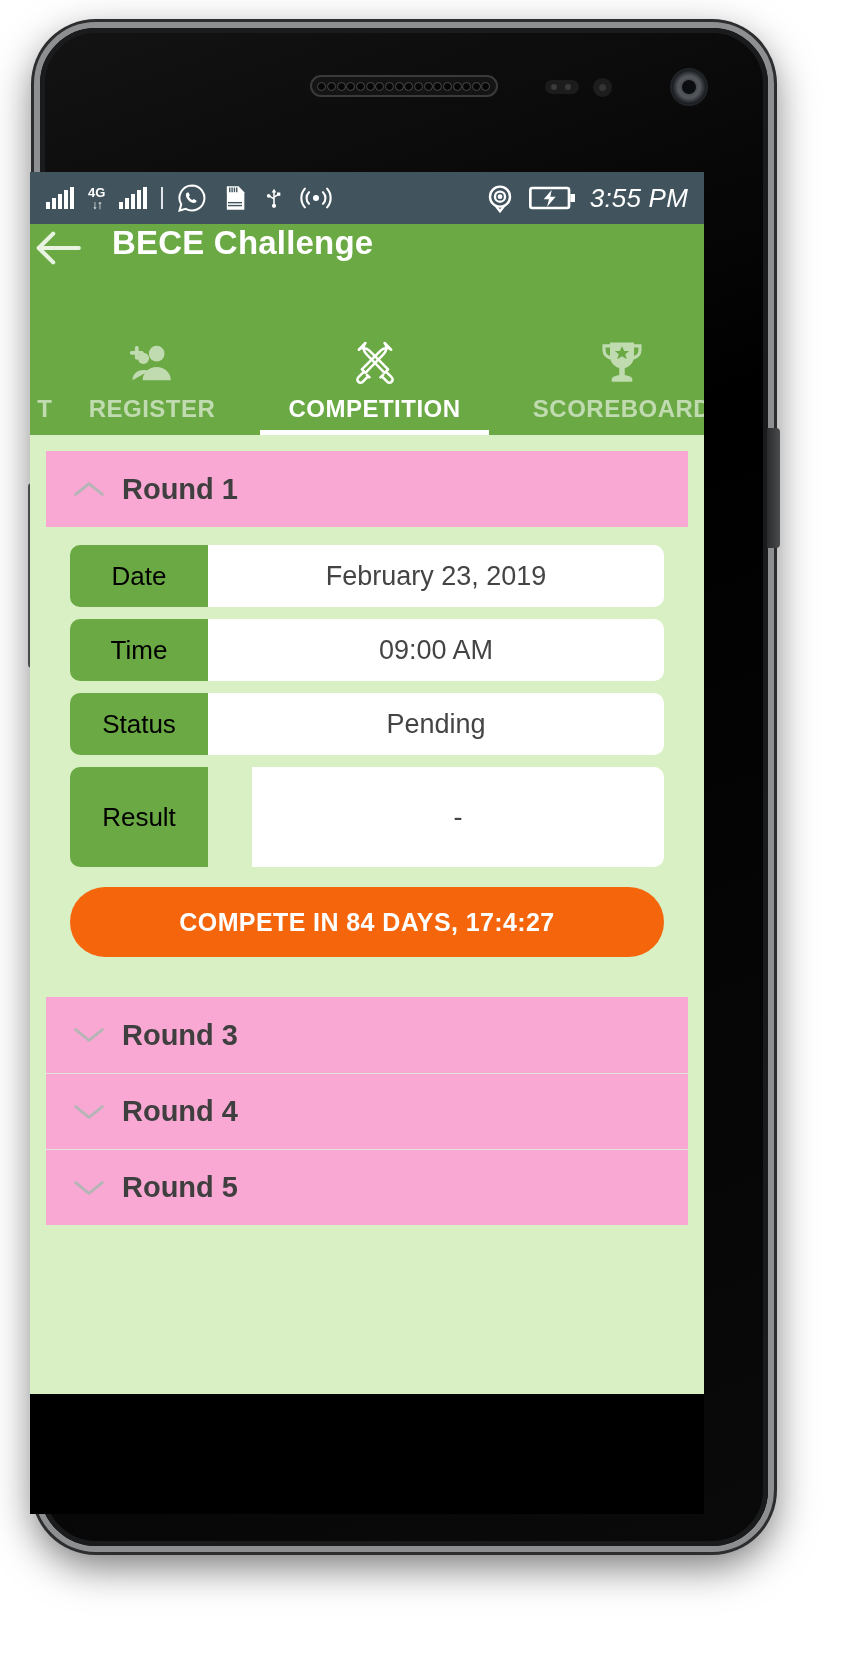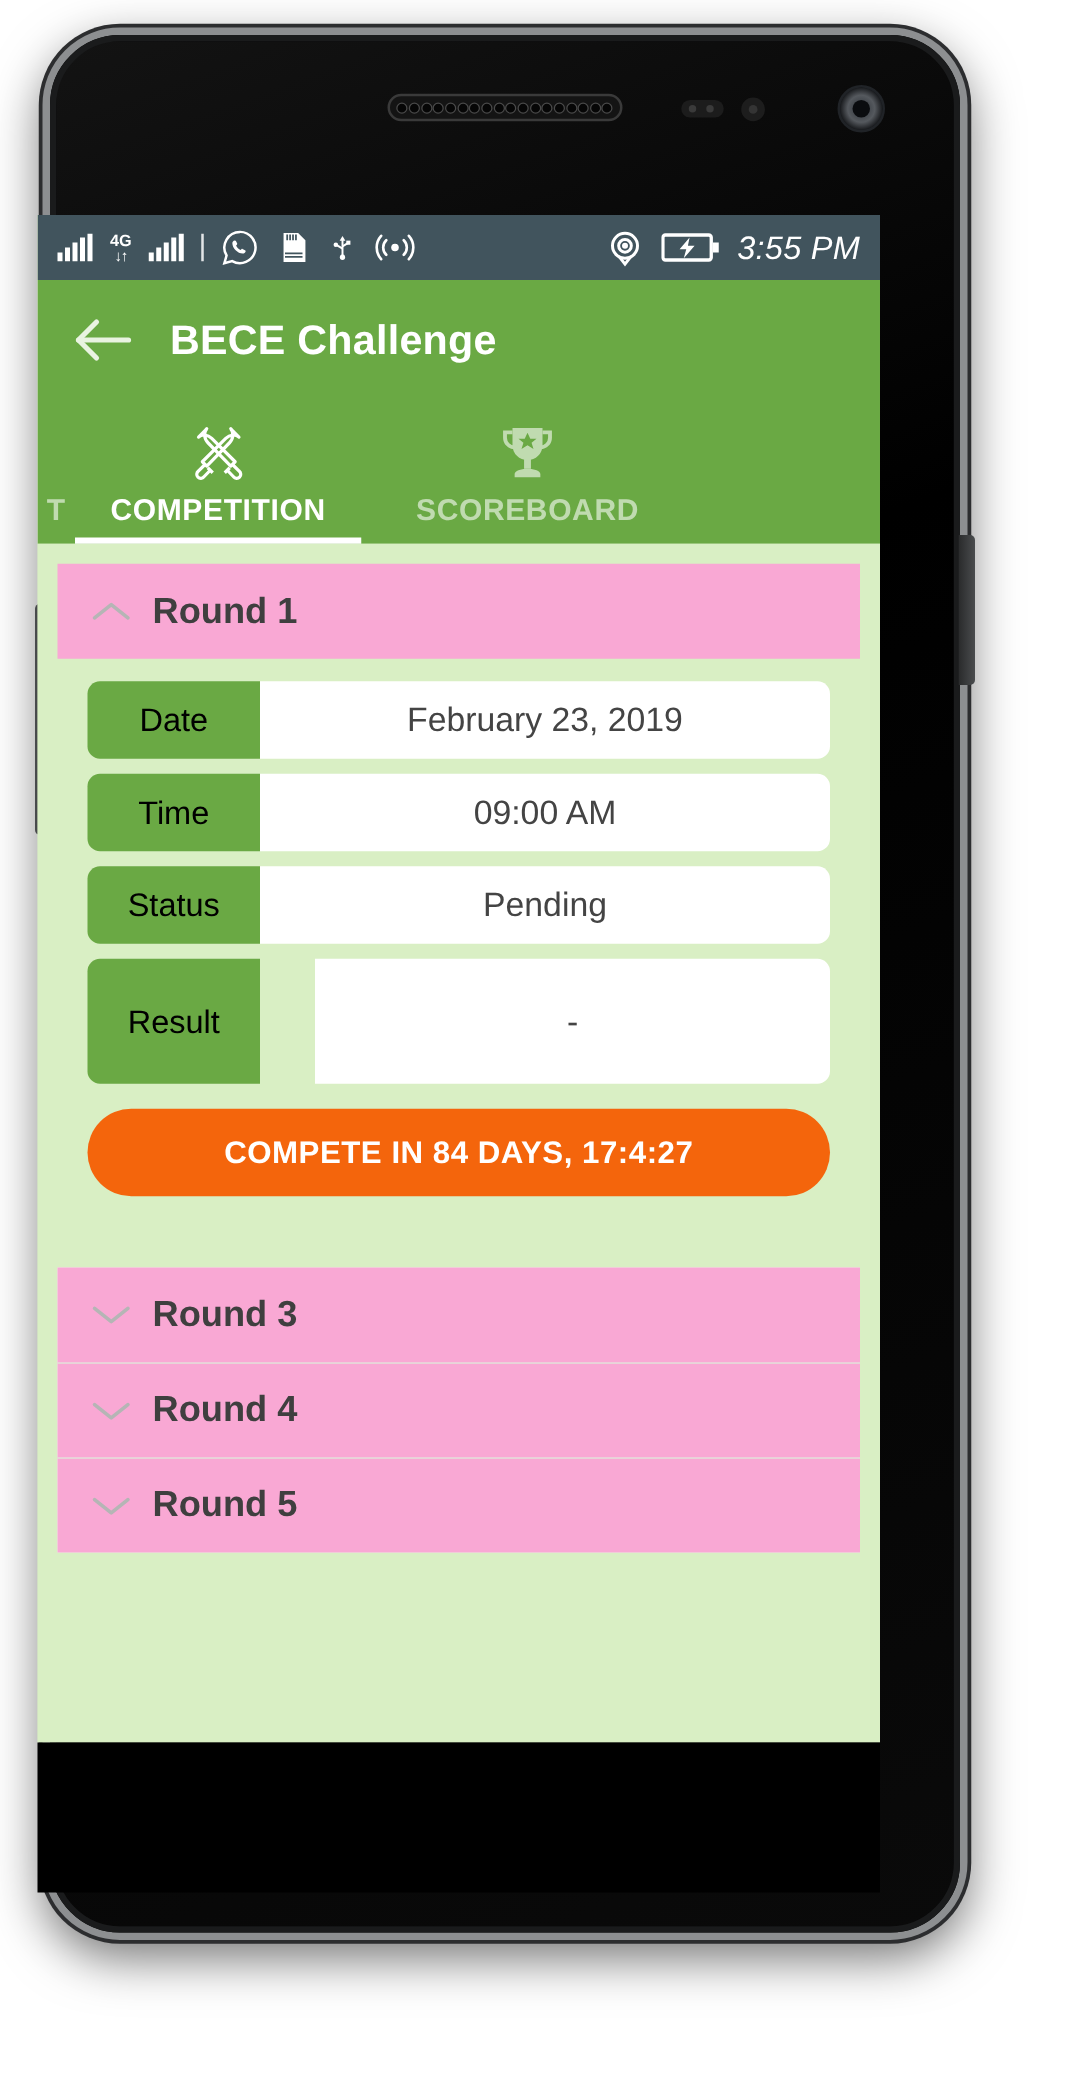--- a/index.html
+++ b/index.html
@@ -133,22 +133,21 @@
   .netlabel .ar { font-size:12px; letter-spacing:-1px; }
   .sim-sep { width:2px; height:22px; background:#ffffff; opacity:.85; }
 
   
   .appbar {
     background: #6aa944;
     padding: 0;
   }
   .appbar-top {
     height: 96px;
-    display: flex; align-items: center;
-    padding-left: 24px;
+    display: flex; align-items: flex-start;
   }
   .back-arrow {
     width: 56px; height: 48px;
     display:flex; align-items:center; justify-content:center;
     cursor: pointer;
   }
   .appbar-title {
     margin-left: 26px;
     font-size: 33px; font-weight: bold;
     color: #ffffff;
@@ -250,21 +249,21 @@
     flex: 1;
     background: #ffffff;
     color: #444444;
     font-size: 27px;
     display: flex; align-items: center; justify-content: center;
     border-radius: 0 10px 10px 0;
   }
 
   .compete-btn {
     display: flex; align-items: center; justify-content: center;
-    margin: 20px 40px 17px 40px;
+    margin: 20px 40px 0 40px;
     height: 70px;
     background: #f4650c;
     border-radius: 36px;
     color: #ffffff;
     font-size: 25px; font-weight: bold;
     letter-spacing: .4px;
     cursor: pointer;
     border: none;
     width: calc(100% - 80px);
     font-family: "Liberation Sans", sans-serif;
@@ -417,20 +416,35 @@
           </svg>
         </div>
         <div class="appbar-title">BECE Challenge</div>
       </div>
 
       <div class="tabs">
         <div class="tab-cut">
           <span>T</span>
         </div>
 
+        <div class="tab inactive" style="width:200px">
+          <span class="tab-icon">
+            <svg width="50" height="44" viewBox="0 0 32 28">
+              <circle cx="19" cy="8" r="5" fill="#ffffff"></circle>
+              <path d="M10 25c0-5 4-8.5 9-8.5s9 3.5 9 8.5z" fill="#ffffff"></path>
+              <circle cx="10.5" cy="11" r="3.6" fill="#ffffff"></circle>
+              <path d="M3.5 25c0-4 3.2-6.6 7-6.6 1.3 0 2.4.3 3.4.8" fill="#ffffff"></path>
+              <g stroke="#ffffff" stroke-width="2.4" stroke-linecap="round">
+                <line x1="3" y1="7.5" x2="9.5" y2="7.5"></line>
+                <line x1="6.25" y1="4.3" x2="6.25" y2="10.7"></line>
+              </g>
+            </svg>
+          </span>
+          <span class="tab-label">REGISTER</span>
+        </div>
 
         <div class="tab active" style="width:245px">
           <span class="tab-icon">
             <svg width="50" height="48" viewBox="0 0 30 30">
               <g stroke="#ffffff" stroke-width="1.6" fill="none" stroke-linejoin="round">
                 <path d="M23 2.5c1.6 1.6 1.4 5-.6 7L11 21.2 8.8 19 20.5 7.3c2-2 5-2.2 6.6-.6z" transform="translate(-2,0)"></path>
                 <path d="M7 2.5c-1.6 1.6-1.4 5 .6 7L19 21.2 21.2 19 9.5 7.3C7.5 5.3 4.5 5.1 2.9 6.7z" transform="translate(2,0)"></path>
                 <path d="M8 20.5l-3.2 3.2a2 2 0 1 0 2.8 2.8L11 23"></path>
                 <path d="M22 20.5l3.2 3.2a2 2 0 1 1-2.8 2.8L19 23"></path>
                 <line x1="9.5" y1="22" x2="12" y2="24.5"></line>

